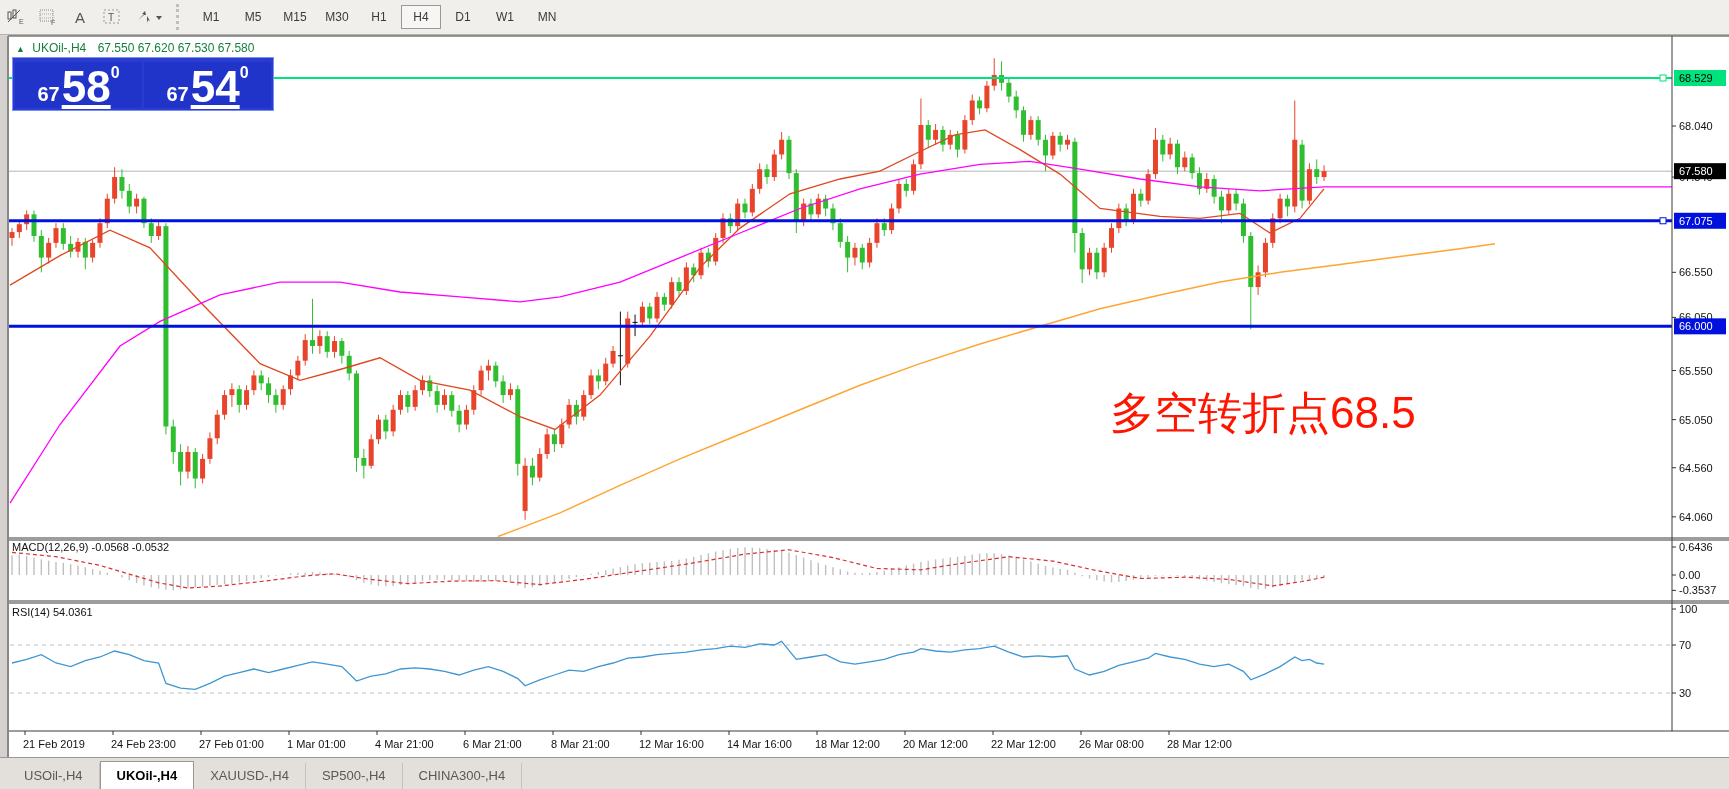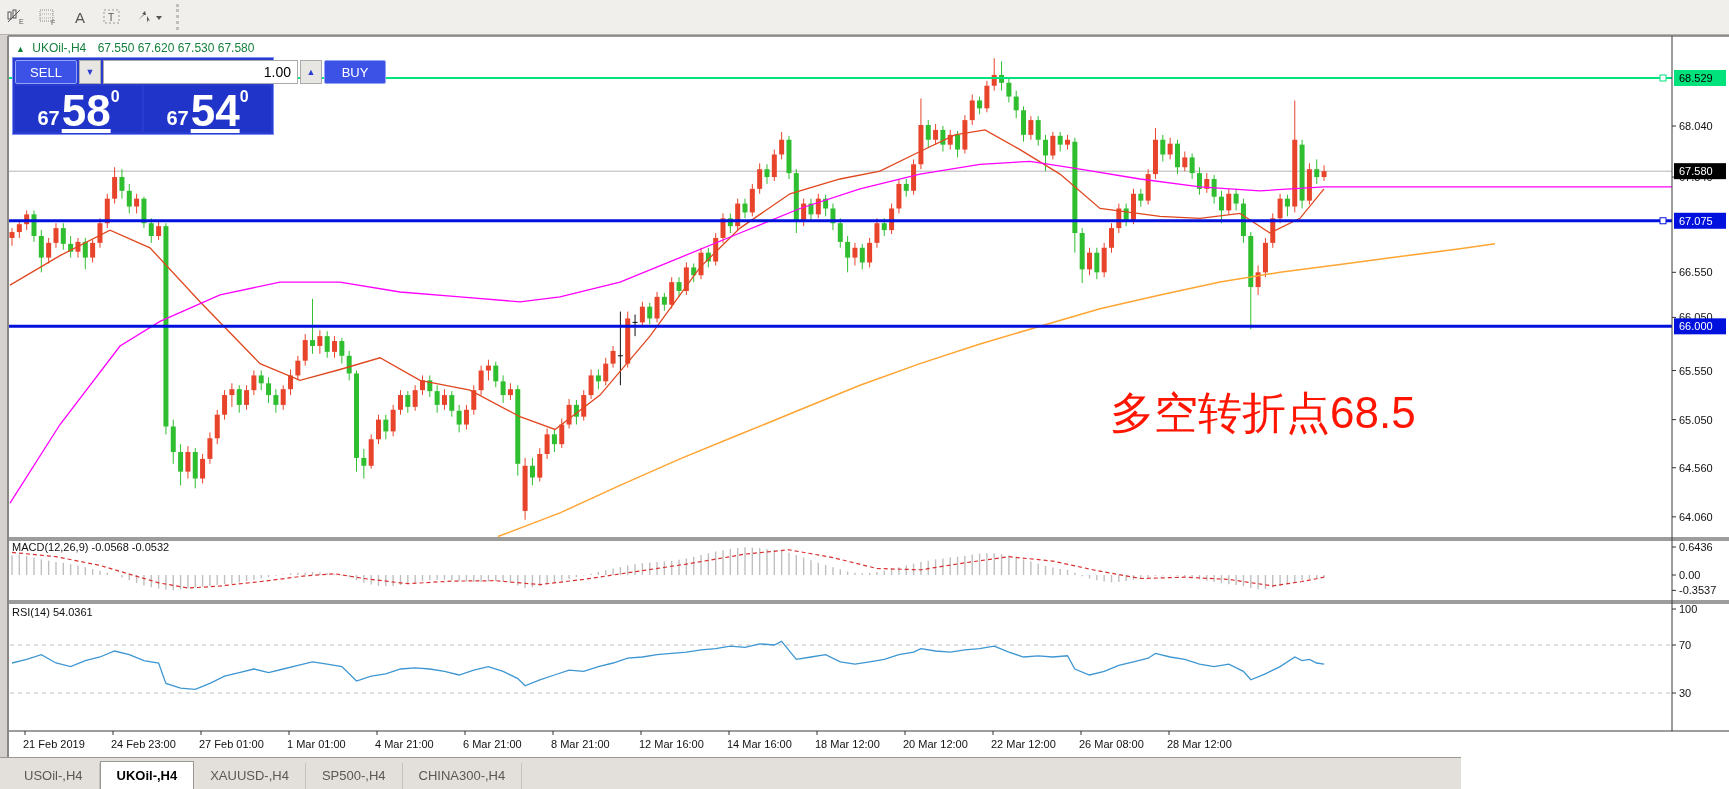--- a/index.html
+++ b/index.html
@@ -33,21 +33,21 @@
     justify-content:center;color:#2a3cd0;font-size:9px;cursor:pointer;}
   .tp-qty{flex:1 1 auto;border:1px solid #aaa;font-size:14px;text-align:right;padding:0 6px;
     font-family:"Liberation Sans",sans-serif;}
   .tp-row2{display:flex;gap:2px;margin-top:2px;height:46px;}
   .tp-price{flex:1;background:#2134ca;color:#fff;display:flex;align-items:flex-end;justify-content:center;
     padding-bottom:3px;cursor:pointer;}
   .tp-price .pre{font-size:20px;font-weight:bold;margin-right:2px;line-height:22px;}
   .tp-price .big{font-size:44px;font-weight:bold;line-height:36px;text-decoration:underline;}
   .tp-price .sup{font-size:16px;font-weight:bold;align-self:flex-start;margin-top:2px;}
   
-  .tabbar{position:absolute;left:0;top:757px;width:1461px;height:32px;background:#e3e0dc;
+  .tabbar{position:absolute;left:0;top:757px;width:1729px;height:32px;background:#e3e0dc;
     border-top:1px solid #9a9894;display:flex;align-items:flex-end;z-index:5;padding-left:8px;box-sizing:border-box;}
   .tab{padding:5px 16px 6px 16px;font-size:13px;color:#5a5854;border-right:1px solid #c6c3bf;
     margin-bottom:0;cursor:pointer;}
   .tab.active{background:#ffffff;color:#000;border:1px solid #9a9894;border-bottom:none;
     font-weight:bold;padding-top:6px;}
 </style>
 </head>
 <body>
 
 <div class="toolbar">
@@ -75,20 +75,31 @@
     </svg>
   </div>
   <div class="tb-icon" style="width:40px;">
     <svg width="30" height="18" viewBox="0 0 30 18">
       <path d="M4 12 L10 6 L8 6 L11 3 L12 7 L10 7 Z" fill="#555"></path>
       <path d="M13 8 L16 13 L14 12 L13 15" fill="#555"></path>
       <path d="M22 8 l3 4 l3 -4 z" fill="#555"></path>
     </svg>
   </div>
   <div class="tb-sep"></div>
+  <div id="tf-group" style="display: flex;">
+      <div class="tf-btn">M1</div>
+      <div class="tf-btn">M5</div>
+      <div class="tf-btn">M15</div>
+      <div class="tf-btn">M30</div>
+      <div class="tf-btn">H1</div>
+      <div class="tf-btn active">H4</div>
+      <div class="tf-btn">D1</div>
+      <div class="tf-btn">W1</div>
+      <div class="tf-btn">MN</div>
+    </div>
 </div>
 
 <div class="chart-frame"></div>
 <div class="left-edge"></div>
 <svg id="chart" width="1729" height="789">
     <rect x="8" y="36" width="1721" height="719" fill="#ffffff"></rect>
     <line x1="8" y1="171.1720000000008" x2="1672" y2="171.1720000000008" stroke="#b4b4b4" stroke-width="1"></line>
     <line x1="12" y1="228.1280000000006" x2="12" y2="245.80400000000128" stroke="#e8442b" stroke-width="1"></line>
     <rect x="9.5" y="232.05600000000123" width="5" height="5.891999999998831" fill="#e8442b"></rect>
     <line x1="19.33" y1="220.2720000000008" x2="19.33" y2="237.94800000000006" stroke="#e8442b" stroke-width="1"></line>
@@ -718,27 +729,20 @@
     <text x="1167" y="748" font-size="11" fill="#111" font-family="Liberation Sans, sans-serif">28 Mar 12:00</text>
   </svg>
 
 <div class="chart-title">
   <span class="tri">▲</span>
   <span>UKOil-,H4</span>
   <span class="ohlc">67.550 67.620 67.530 67.580</span>
 </div>
 
 <div class="trade-panel">
-  <div class="tp-row1">
-    <div class="tp-btn">SELL</div>
-    <div class="tp-spin">▼</div>
-    <input class="tp-qty" value="1.00" style="">
-    <div class="tp-spin">▲</div>
-    <div class="tp-btn">BUY</div>
-  </div>
   <div class="tp-row2">
     <div class="tp-price">
       <span class="pre">67</span>
       <span class="big">58</span>
       <span class="sup">0</span>
     </div>
     <div class="tp-price">
       <span class="pre">67</span>
       <span class="big">54</span>
       <span class="sup">0</span>

